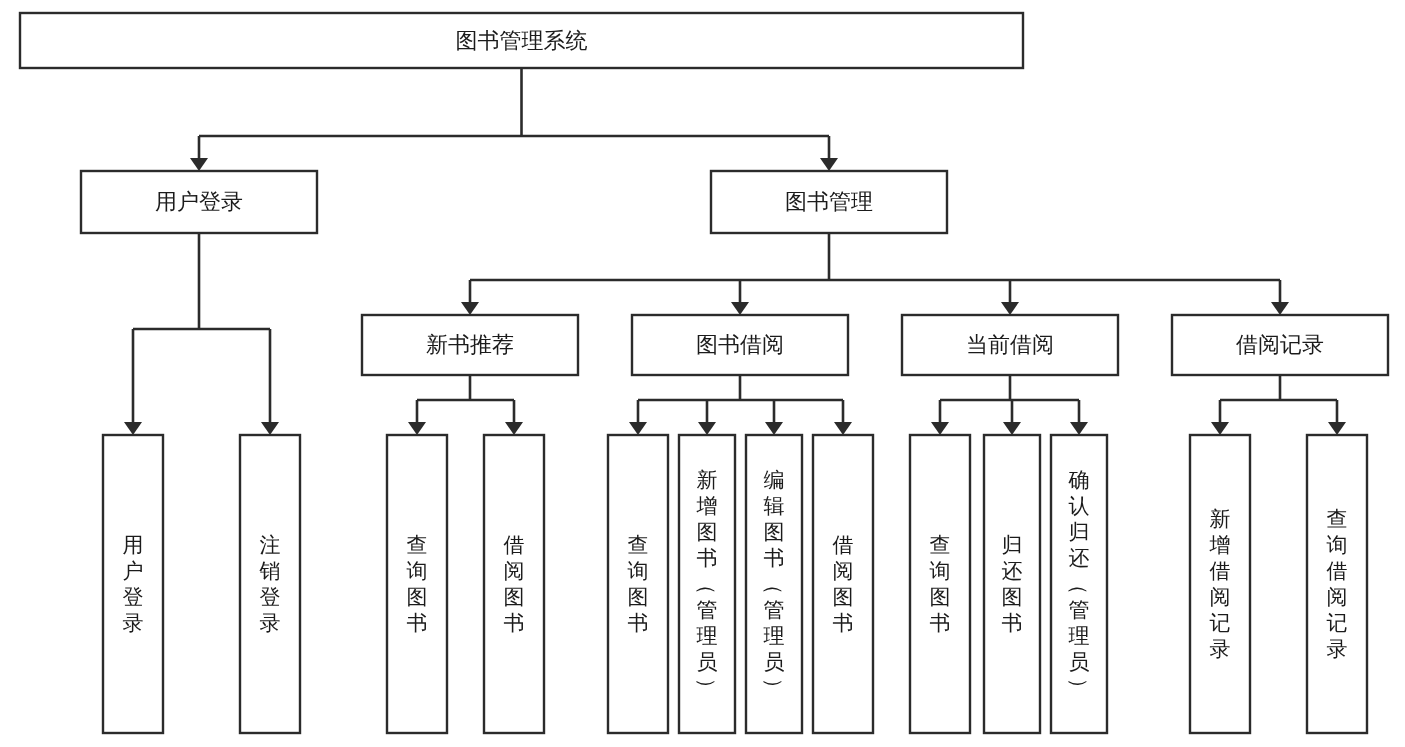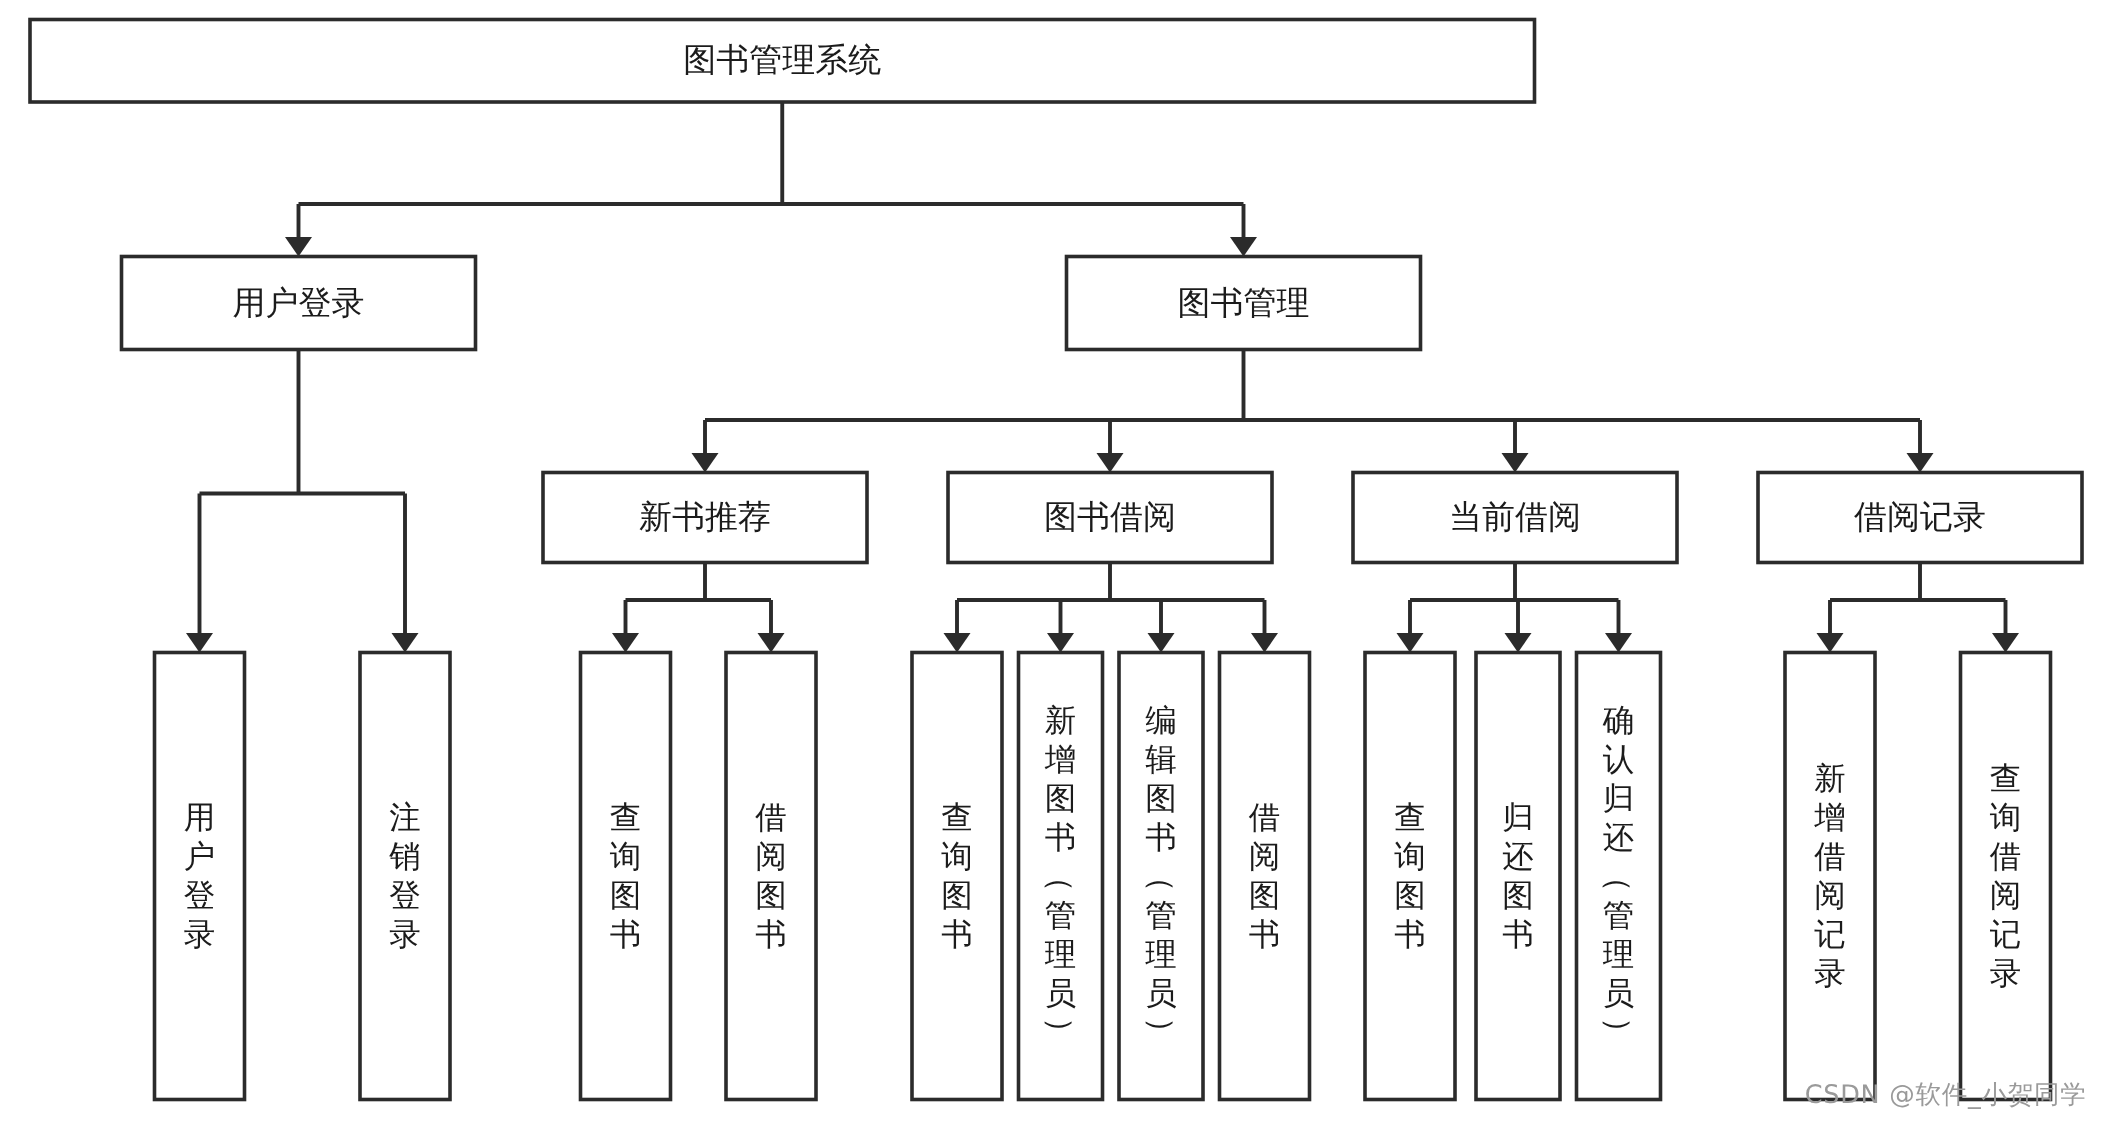--- a/index.html
+++ b/index.html
@@ -275,15 +275,14 @@
           <text x="1337" y="526.28" class="node-label-v">查</text>
           <text x="1337" y="552.28" class="node-label-v">询</text>
           <text x="1337" y="578.28" class="node-label-v">借</text>
           <text x="1337" y="604.28" class="node-label-v">阅</text>
           <text x="1337" y="630.28" class="node-label-v">记</text>
           <text x="1337" y="656.28" class="node-label-v">录</text>
         </g>
       </g>
   </svg>
 
-  <div class="watermark">CSDN @软件_小贺同学</div>
 
 </div>
 
 </body></html>

